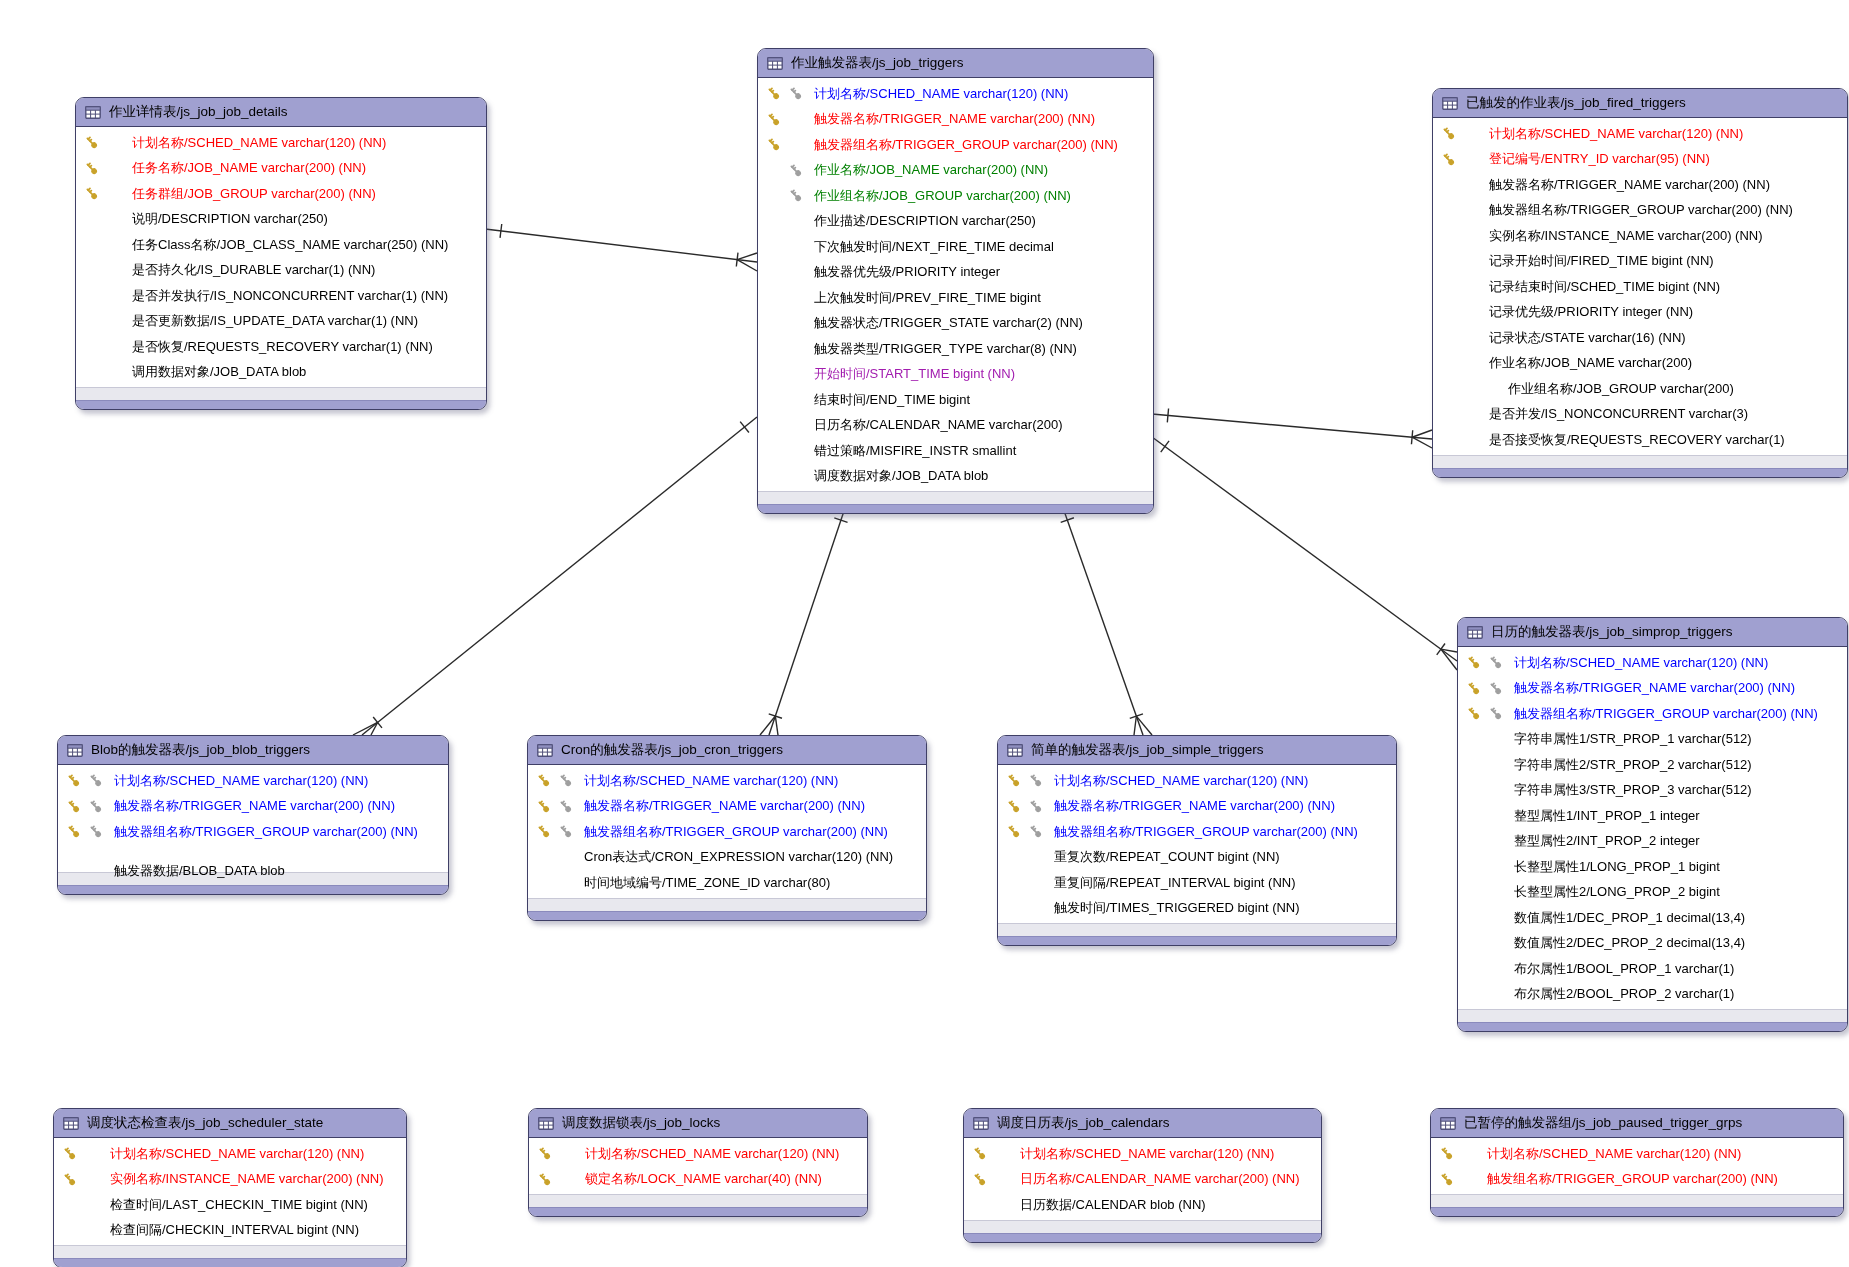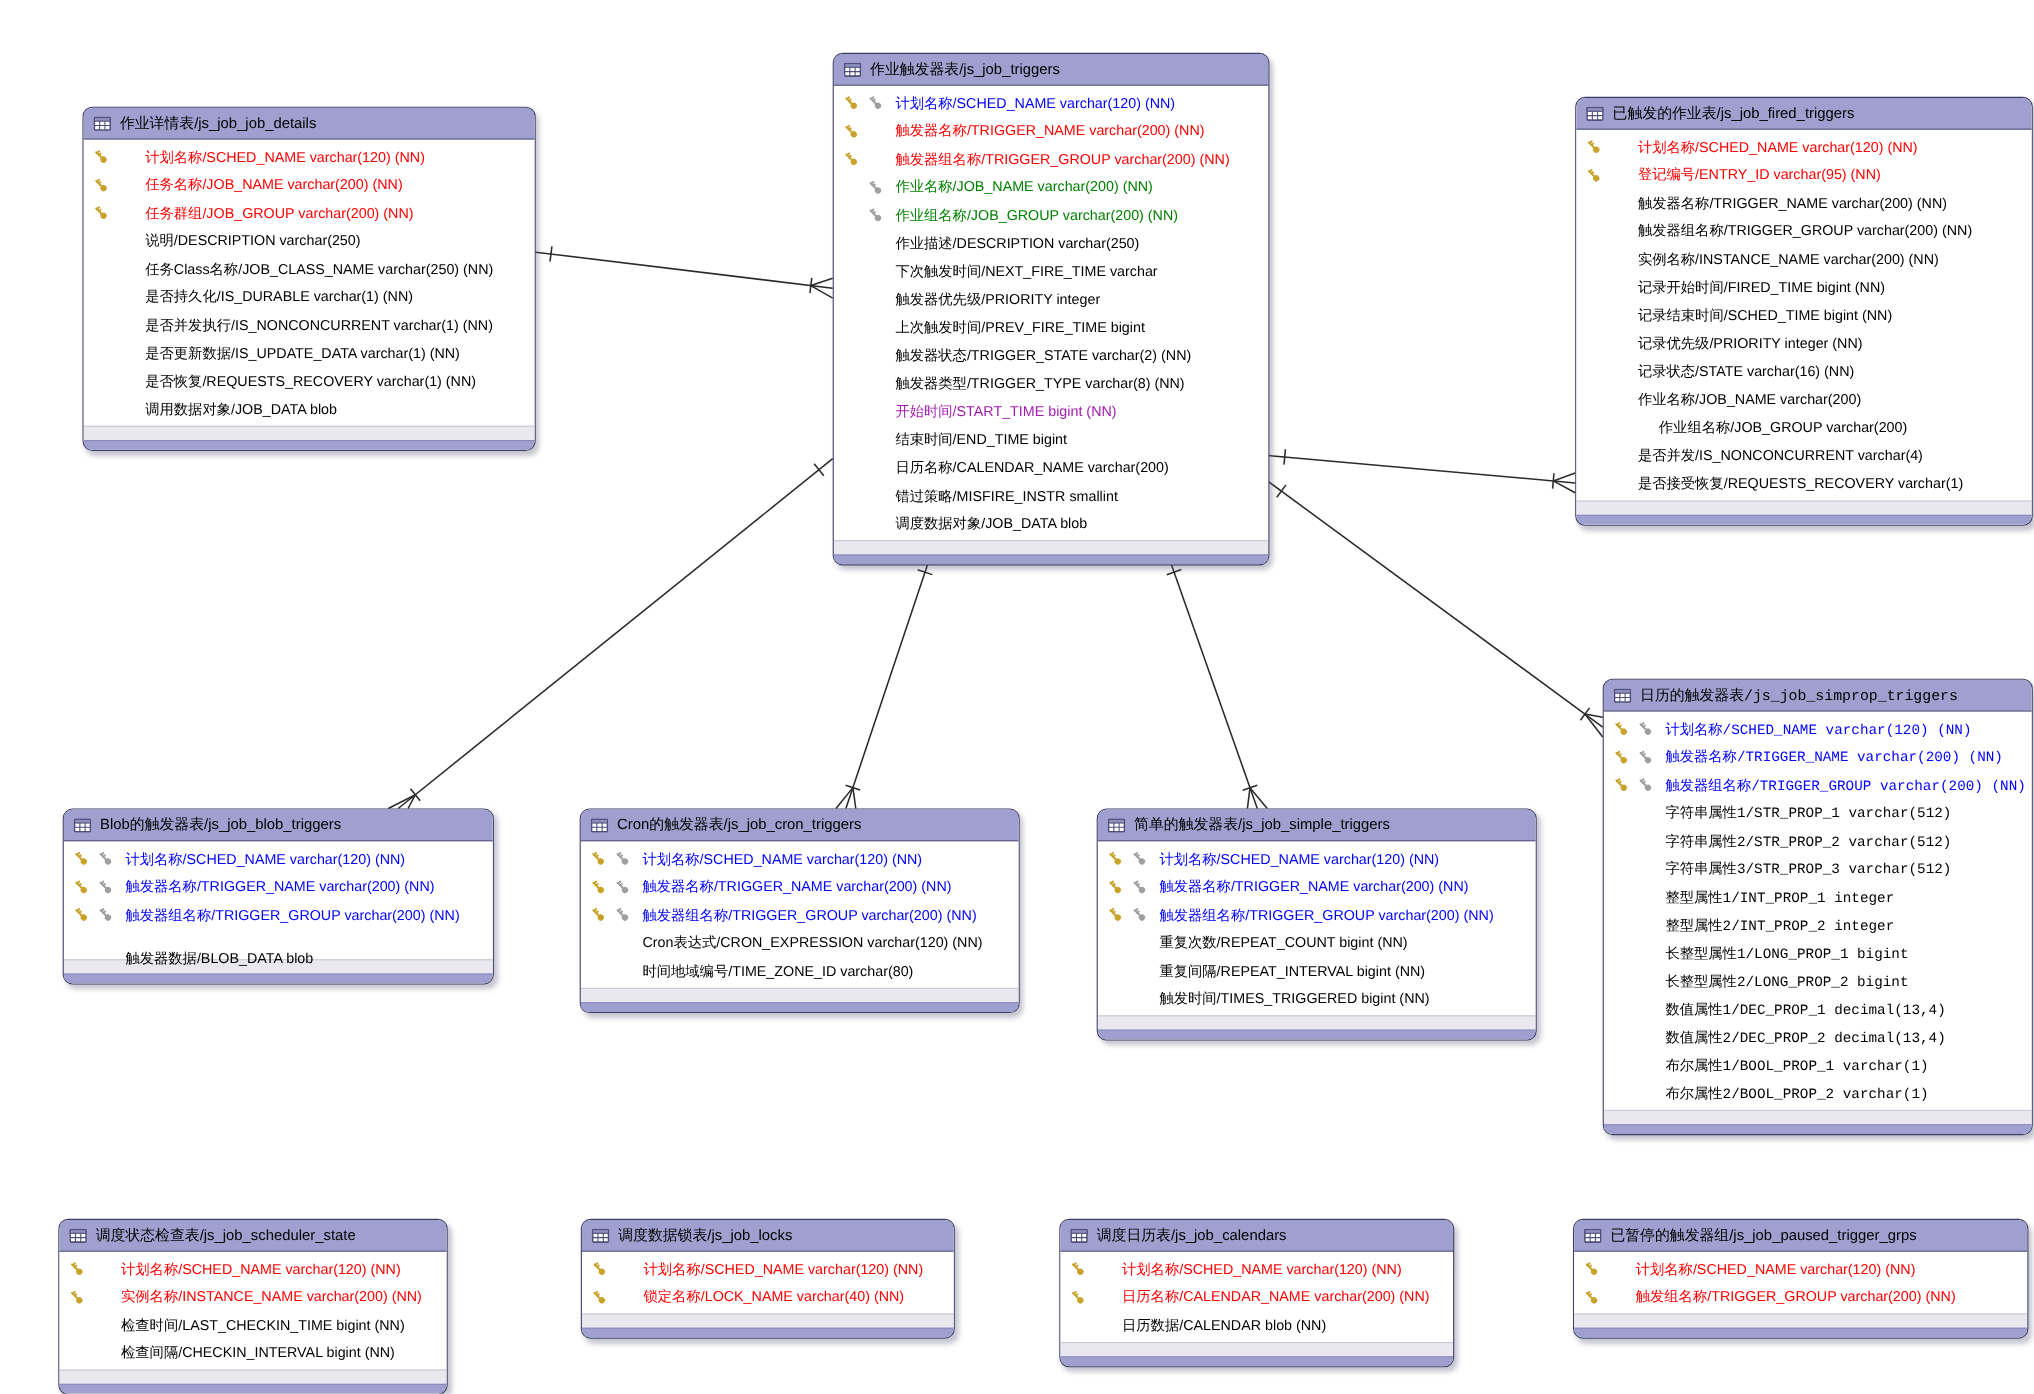--- a/index.html
+++ b/index.html
@@ -261,21 +261,21 @@
           <span class="ftext" style="color: rgb(0, 128, 0);">作业组名称/JOB_GROUP varchar(200) (NN)</span>
         </div>
         <div class="frow">
           <span class="kcell"></span>
           <span class="kcell"></span>
           <span class="ftext" style="color: rgb(0, 0, 0);">作业描述/DESCRIPTION varchar(250)</span>
         </div>
         <div class="frow">
           <span class="kcell"></span>
           <span class="kcell"></span>
-          <span class="ftext" style="color: rgb(0, 0, 0);">下次触发时间/NEXT_FIRE_TIME varchar</span>
+          <span class="ftext" style="color: rgb(0, 0, 0);">下次触发时间/NEXT_FIRE_TIME decimal</span>
         </div>
         <div class="frow">
           <span class="kcell"></span>
           <span class="kcell"></span>
           <span class="ftext" style="color: rgb(0, 0, 0);">触发器优先级/PRIORITY integer</span>
         </div>
         <div class="frow">
           <span class="kcell"></span>
           <span class="kcell"></span>
           <span class="ftext" style="color: rgb(0, 0, 0);">上次触发时间/PREV_FIRE_TIME bigint</span>
@@ -402,32 +402,32 @@
           <span class="ftext" style="color: rgb(0, 0, 0);">作业名称/JOB_NAME varchar(200)</span>
         </div>
         <div class="frow">
           <span class="kcell"></span>
           <span class="kcell"></span>
           <span class="ftext" style="color: rgb(0, 0, 0); margin-left: 23px;">作业组名称/JOB_GROUP varchar(200)</span>
         </div>
         <div class="frow">
           <span class="kcell"></span>
           <span class="kcell"></span>
-          <span class="ftext" style="color: rgb(0, 0, 0);">是否并发/IS_NONCONCURRENT varchar(4)</span>
+          <span class="ftext" style="color: rgb(0, 0, 0);">是否并发/IS_NONCONCURRENT varchar(3)</span>
         </div>
         <div class="frow">
           <span class="kcell"></span>
           <span class="kcell"></span>
           <span class="ftext" style="color: rgb(0, 0, 0);">是否接受恢复/REQUESTS_RECOVERY varchar(1)</span>
         </div>
       </div>
       <div class="tfoot"></div>
       <div class="tbar"></div>
     </div>
-    <div class="table" style="left: 1457px; top: 617px; width: 389px; font-family: Liberation Mono, monospace;">
+    <div class="table" style="left: 1457px; top: 617px; width: 389px;">
       <div class="thead">
         <span class="ticon">
           <svg width="16" height="13" viewBox="0 0 16 13">
             <rect x="0.8" y="0.8" width="14.4" height="11.4" fill="#ffffff" stroke="#50507a" stroke-width="1.4" rx="1"></rect>
             <rect x="0.8" y="0.8" width="14.4" height="3.4" fill="#8f8fbf" stroke="#50507a" stroke-width="1"></rect>
             <line x1="5.6" y1="4.2" x2="5.6" y2="12" stroke="#50507a"></line>
             <line x1="10.4" y1="4.2" x2="10.4" y2="12" stroke="#50507a"></line>
             <line x1="0.8" y1="8.1" x2="15.2" y2="8.1" stroke="#50507a"></line>
           </svg>
         </span>

